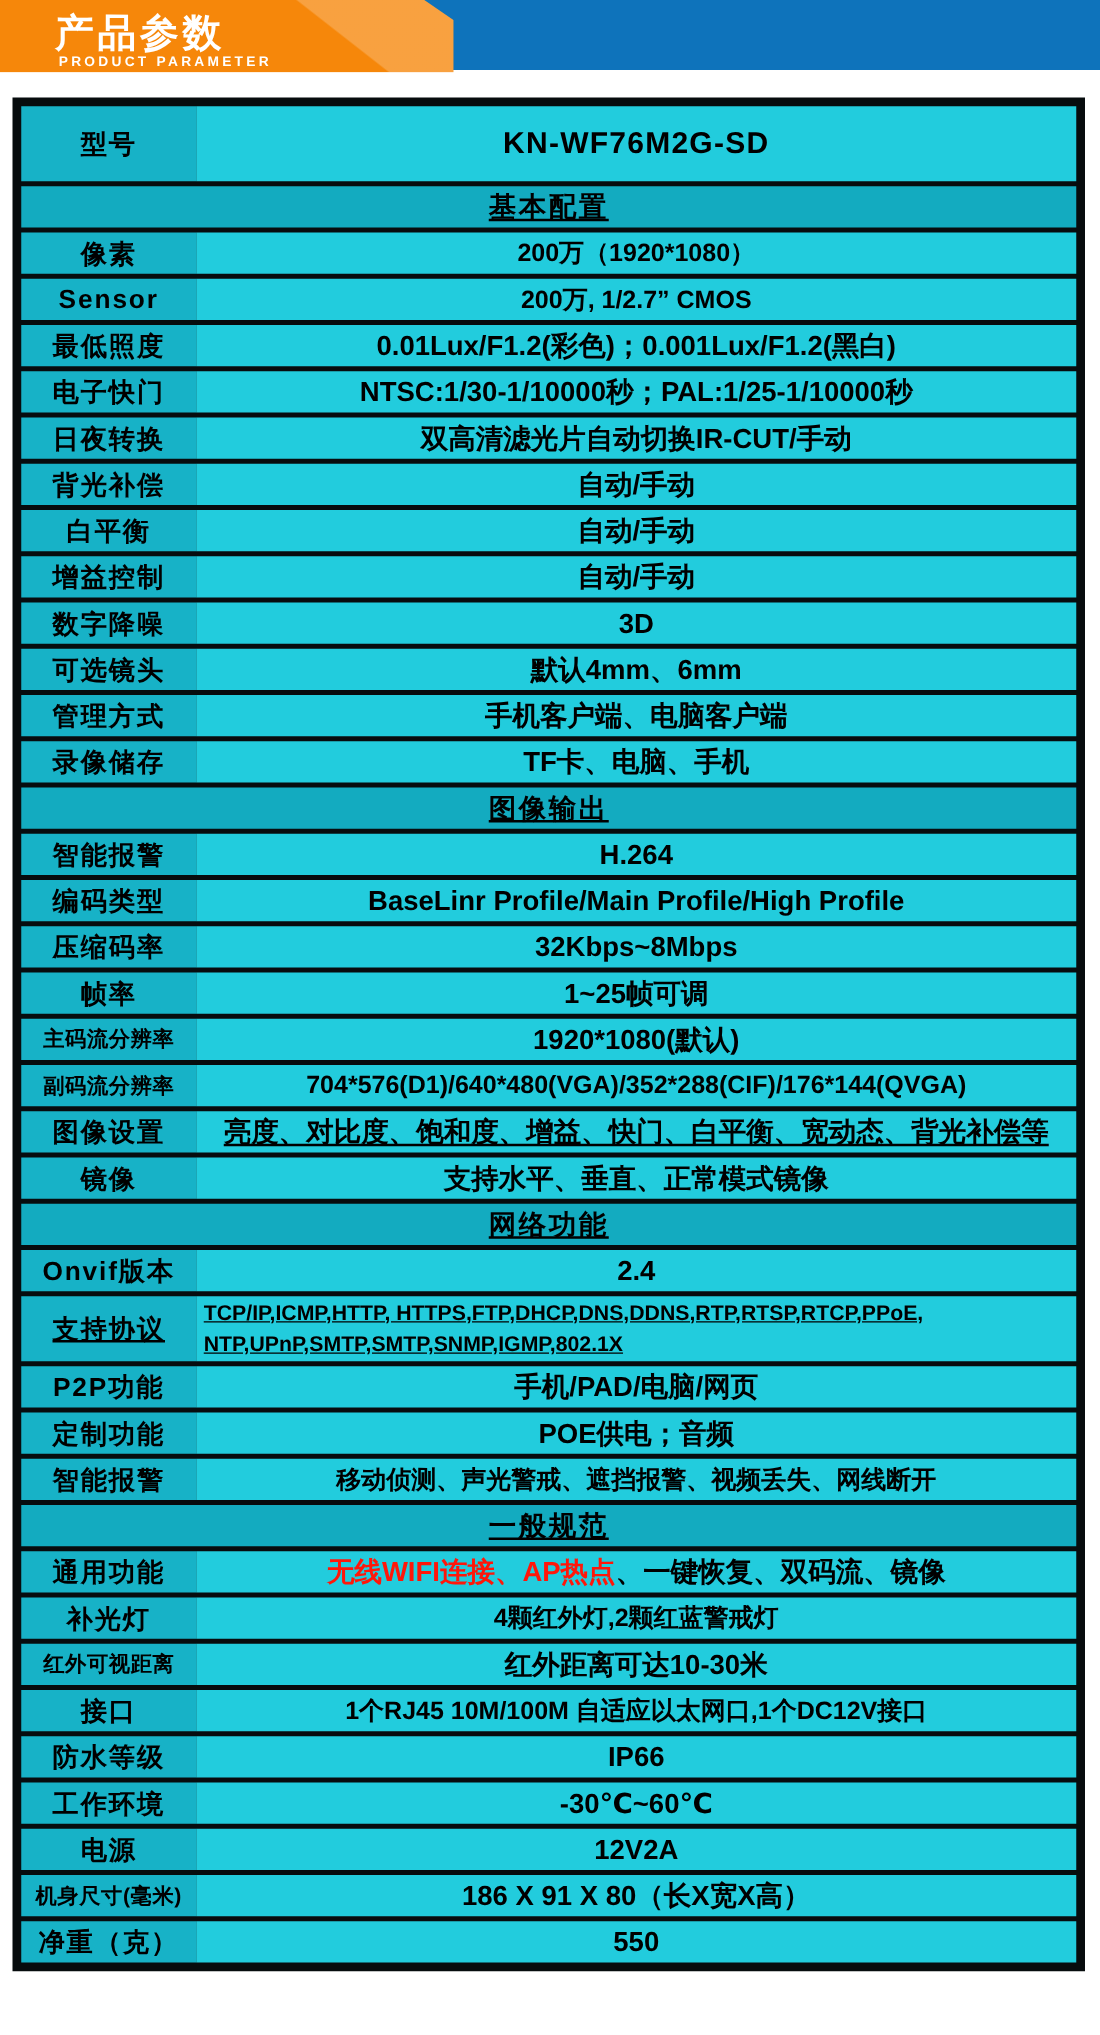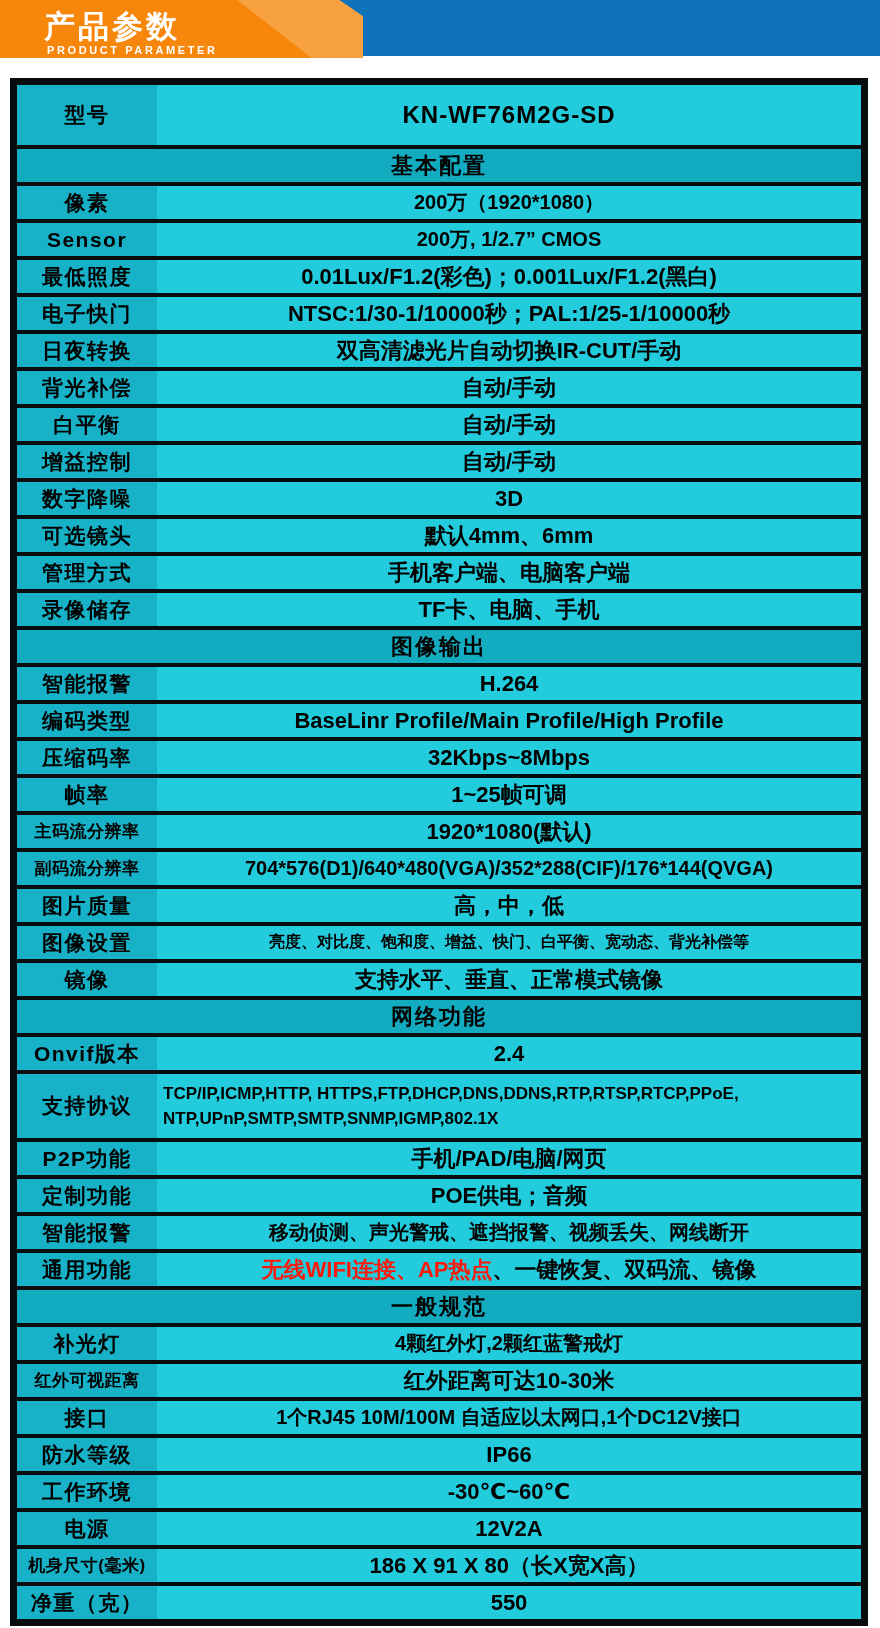--- a/index.html
+++ b/index.html
@@ -46,30 +46,30 @@
   }
   .row .value{
     flex:1 1 auto;
     background:var(--valuebg,#22ccdd);
     display:flex;align-items:center;justify-content:center;
     font-size:22px;font-weight:bold;color:#000;
     white-space:nowrap;
   }
   .row.section{
     background:var(--sectionbg,#13abc0);
-    align-items:center;justify-content:center;
+    align-items:center;justify-content:center;text-decoration:underline;
   }
   .section-title{
     width:100%;text-align:center;
     font-size:22px;font-weight:bold;color:#000;letter-spacing:2px;
   }
   .label.lsm{font-size:17px;letter-spacing:0.5px;}
   .value.v24{font-size:24px;letter-spacing:1px;}
   .value.v20{font-size:20px;}
-  .value.v18{font-size:16px;}
+  .value.v18{font-size:22px;text-decoration:underline;}
   .value.vlines{
     flex-direction:column;align-items:flex-start;justify-content:center;
     padding-left:6px;font-size:17px;font-weight:bold;line-height:1.5;
     text-align:left;
   }
 </style>
 </head>
 <body style="--band: #0e73bb; --orange: #f6870a; --labelbg: #17b2c7; --valuebg: #22ccdd; --sectionbg: #13abc0; --grid: #070c0e;">
 
 <div class="page">
@@ -179,45 +179,41 @@
     <div class="row">
       <div class="label lsm">主码流分辨率</div>
       <div class="value">1920*1080(默认)</div>
     </div>
 
     <div class="row">
       <div class="label lsm">副码流分辨率</div>
       <div class="value v20">704*576(D1)/640*480(VGA)/352*288(CIF)/176*144(QVGA)</div>
     </div>
 
-    <div class="row">
-      <div class="label">图片质量</div>
-      <div class="value">高，中，低</div>
-    </div>
 
     <div class="row">
       <div class="label">图像设置</div>
       <div class="value v18">亮度、对比度、饱和度、增益、快门、白平衡、宽动态、背光补偿等</div>
     </div>
 
     <div class="row">
       <div class="label">镜像</div>
       <div class="value">支持水平、垂直、正常模式镜像</div>
     </div>
 
     <div class="row section">
       <div class="section-title">网络功能</div>
     </div>
 
     <div class="row">
       <div class="label">Onvif版本</div>
       <div class="value">2.4</div>
     </div>
 
-    <div class="row" style="height: 64px;">
+    <div class="row" style="height: 52px; text-decoration: underline;">
       <div class="label">支持协议</div>
       <div class="value vlines">
           <div>TCP/IP,ICMP,HTTP, HTTPS,FTP,DHCP,DNS,DDNS,RTP,RTSP,RTCP,PPoE,</div>
           <div>NTP,UPnP,SMTP,SMTP,SNMP,IGMP,802.1X</div>
         </div>
     </div>
 
     <div class="row">
       <div class="label">P2P功能</div>
       <div class="value">手机/PAD/电脑/网页</div>
@@ -226,32 +222,32 @@
     <div class="row">
       <div class="label">定制功能</div>
       <div class="value">POE供电；音频</div>
     </div>
 
     <div class="row">
       <div class="label">智能报警</div>
       <div class="value v20">移动侦测、声光警戒、遮挡报警、视频丢失、网线断开</div>
     </div>
 
+    <div class="row section">
+      <div class="section-title">一般规范</div>
+    </div>
+
     <div class="row">
       <div class="label">通用功能</div>
       <div class="value">
           <span style="color: rgb(255, 23, 10);">无线WIFI连接、AP热点</span>
           <span>、一键恢复、双码流、镜像</span>
         </div>
     </div>
 
-    <div class="row section">
-      <div class="section-title">一般规范</div>
-    </div>
-
     <div class="row">
       <div class="label">补光灯</div>
       <div class="value v20">4颗红外灯,2颗红蓝警戒灯</div>
     </div>
 
     <div class="row">
       <div class="label lsm">红外可视距离</div>
       <div class="value">红外距离可达10-30米</div>
     </div>
 

